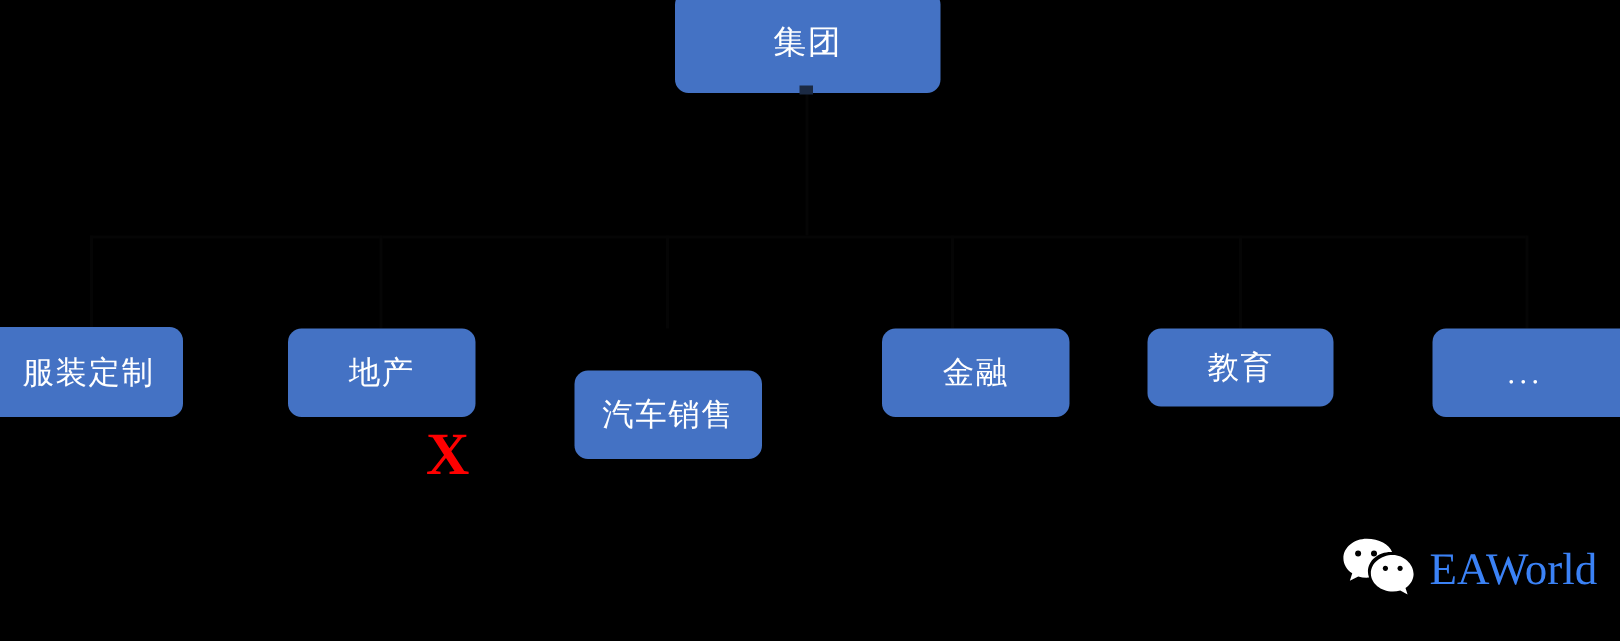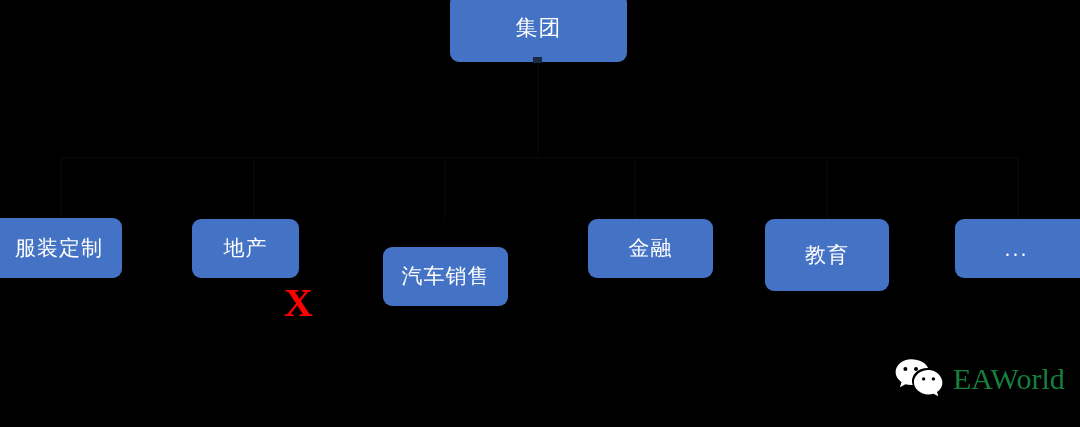--- a/index.html
+++ b/index.html
@@ -67,21 +67,21 @@
     user-select: none;
   }
 
   .watermark {
     position: absolute;
     display: flex;
     align-items: center;
     gap: 10px;
   }
   .watermark-text {
-    color: #15803d;
+    color: #3b82f6;
     font-size: 30px;
     line-height: 1;
     letter-spacing: 0px;
   }
   .wechat-icon {
     display: block;
   }
 </style>
 </head>
 <body>
@@ -99,33 +99,33 @@
 
   <div class="node root" style="left:450px; top:-6px; width:177px; height:68px;">
     <span>集团</span>
   </div>
   <div class="notch" style="left:533px; top:57px; width:9px; height:6px;"></div>
 
   <div class="node clipped-left" style="left:-4px; top:218px; width:126px; height:60px;">
     <span>服装定制</span>
   </div>
 
-  <div class="node" style="left:192px; top:219px; width:107px; height:59px;">
+  <div class="node" style="left:192px; top:219px; width:125px; height:59px;">
     <span>地产</span>
   </div>
 
   <div class="node" style="left:383px; top:219px; width:125px; height:59px;margin-top:28px;">
     <span>汽车销售</span>
   </div>
 
   <div class="node" style="left:588px; top:219px; width:125px; height:59px;">
     <span>金融</span>
   </div>
 
-  <div class="node" style="left:765px; top:219px; width:124px; height:72px;">
+  <div class="node" style="left:765px; top:219px; width:124px; height:52px;">
     <span>教育</span>
   </div>
 
   <div class="node ellipsis clipped-right" style="left:955px; top:219px; width:130px; height:59px;">
     <span>...</span>
   </div>
 
   <div class="xmark" style="left:284px; top:283px;">X</div>
 
   <div class="watermark" style="left:893px; top:357px;">

